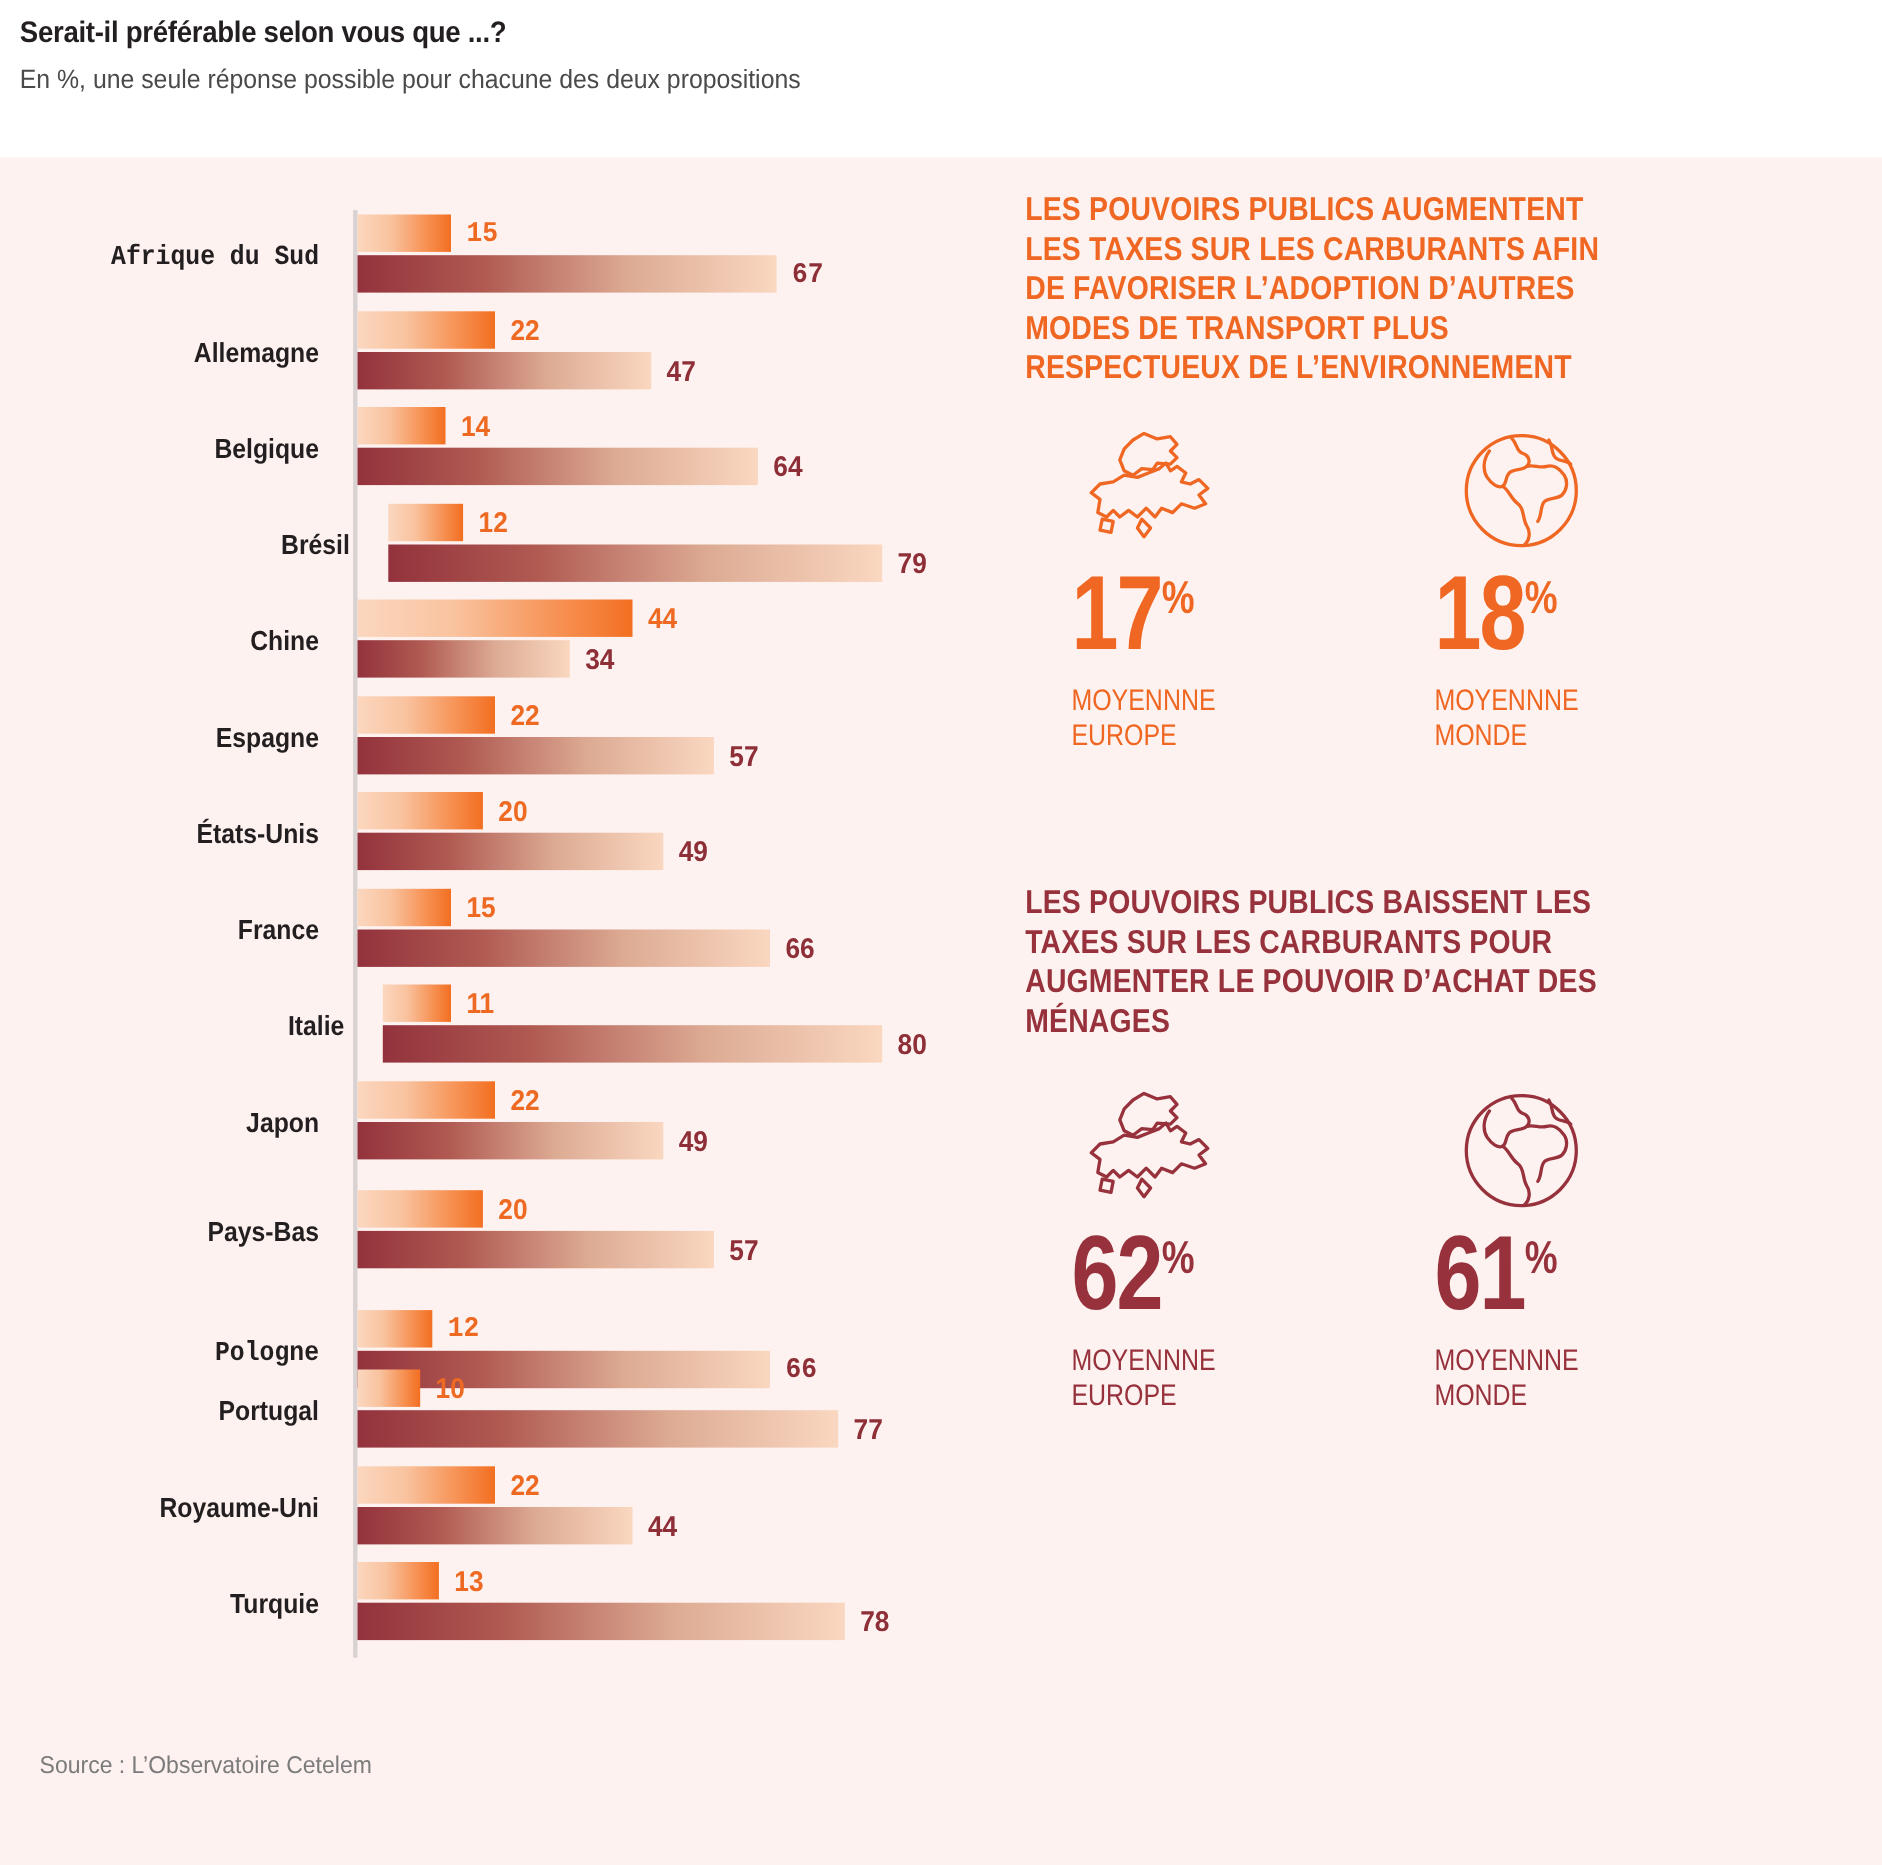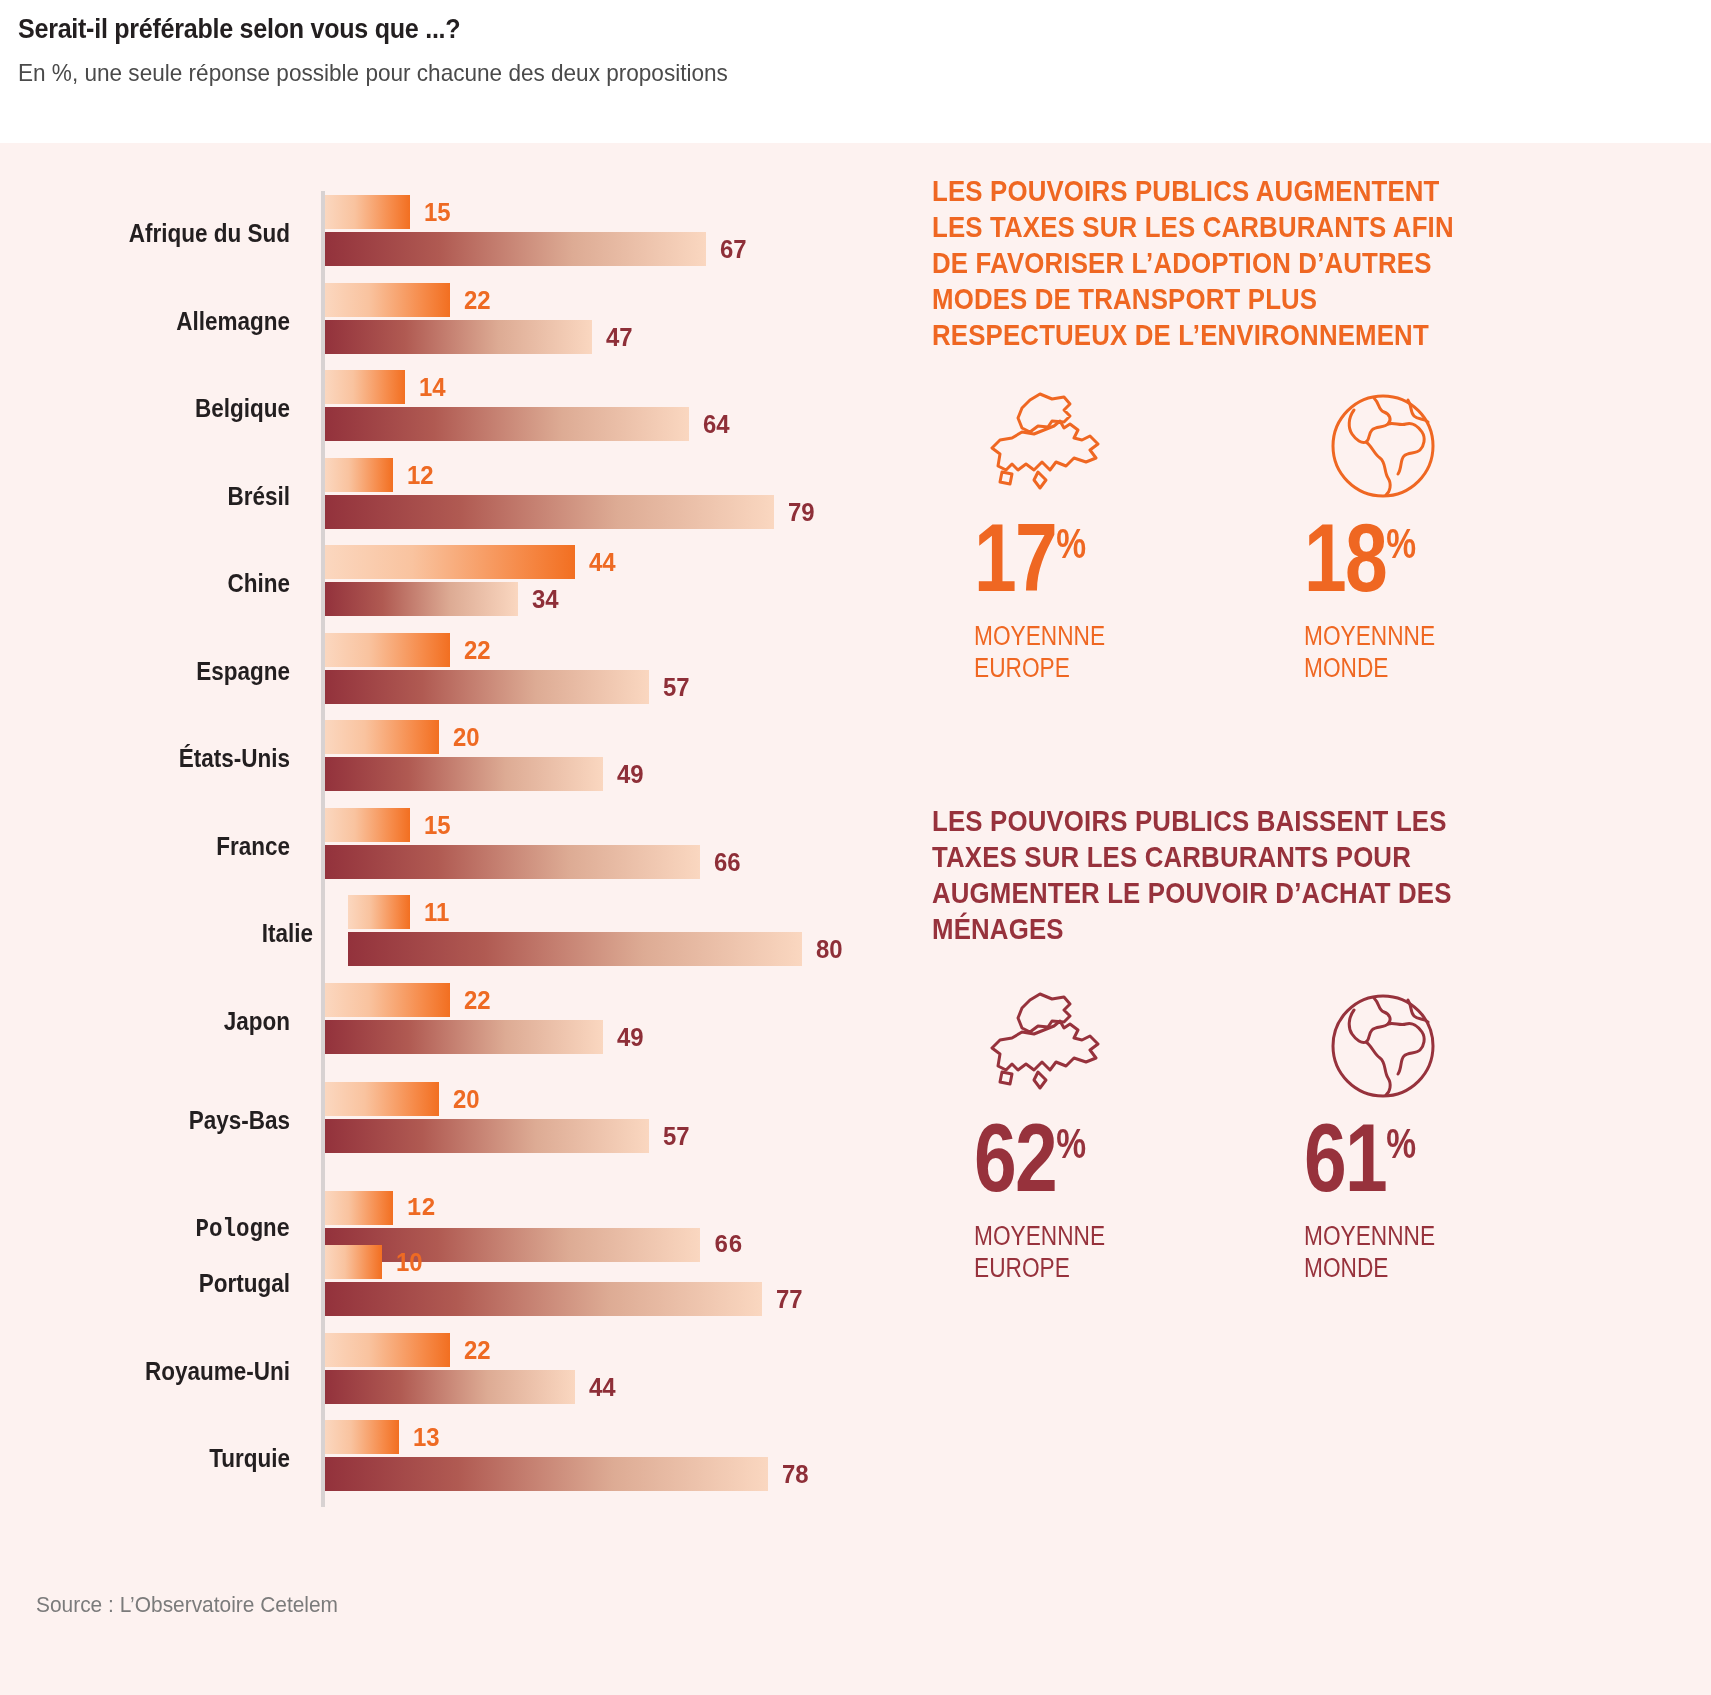--- a/index.html
+++ b/index.html
@@ -125,42 +125,42 @@
 <body>
 
 <div id="header">
   <div id="title">Serait-il préférable selon vous que ...?</div>
   <div id="subtitle">En %, une seule réponse possible pour chacune des deux propositions</div>
 </div>
 
 <div id="chart">
   <div id="axis-line"></div>
   <div id="rows">
-      <div class="row" style="top: 48px;">
+      <div class="row" style="top: 48px; font-family: Liberation Mono, monospace;">
         <div class="row-label">Afrique du Sud</div>
         <div class="bar bar-orange" style="width: 85.2px;"></div>
         <div class="bar-value val-orange" style="left: 424.2px;">15</div>
         <div class="bar bar-red" style="width: 380.56px;"></div>
         <div class="bar-value val-red" style="left: 719.56px;">67</div>
       </div>
       <div class="row" style="top: 135.5px;">
         <div class="row-label">Allemagne</div>
         <div class="bar bar-orange" style="width: 124.96px;"></div>
         <div class="bar-value val-orange" style="left: 463.96px;">22</div>
         <div class="bar bar-red" style="width: 266.96px;"></div>
         <div class="bar-value val-red" style="left: 605.96px;">47</div>
       </div>
       <div class="row" style="top: 223px;">
         <div class="row-label">Belgique</div>
         <div class="bar bar-orange" style="width: 79.52px;"></div>
         <div class="bar-value val-orange" style="left: 418.52px;">14</div>
         <div class="bar bar-red" style="width: 363.52px;"></div>
         <div class="bar-value val-red" style="left: 702.52px;">64</div>
       </div>
-      <div class="row" style="top: 310.5px;">
+      <div class="row" style="top: 310.5px; margin-left: 28px;">
         <div class="row-label">Brésil</div>
         <div class="bar bar-orange" style="width: 68.16px;"></div>
         <div class="bar-value val-orange" style="left: 407.16px;">12</div>
         <div class="bar bar-red" style="width: 448.72px;"></div>
         <div class="bar-value val-red" style="left: 787.72px;">79</div>
       </div>
       <div class="row" style="top: 398px;">
         <div class="row-label">Chine</div>
         <div class="bar bar-orange" style="width: 249.92px;"></div>
         <div class="bar-value val-orange" style="left: 588.92px;">44</div>

